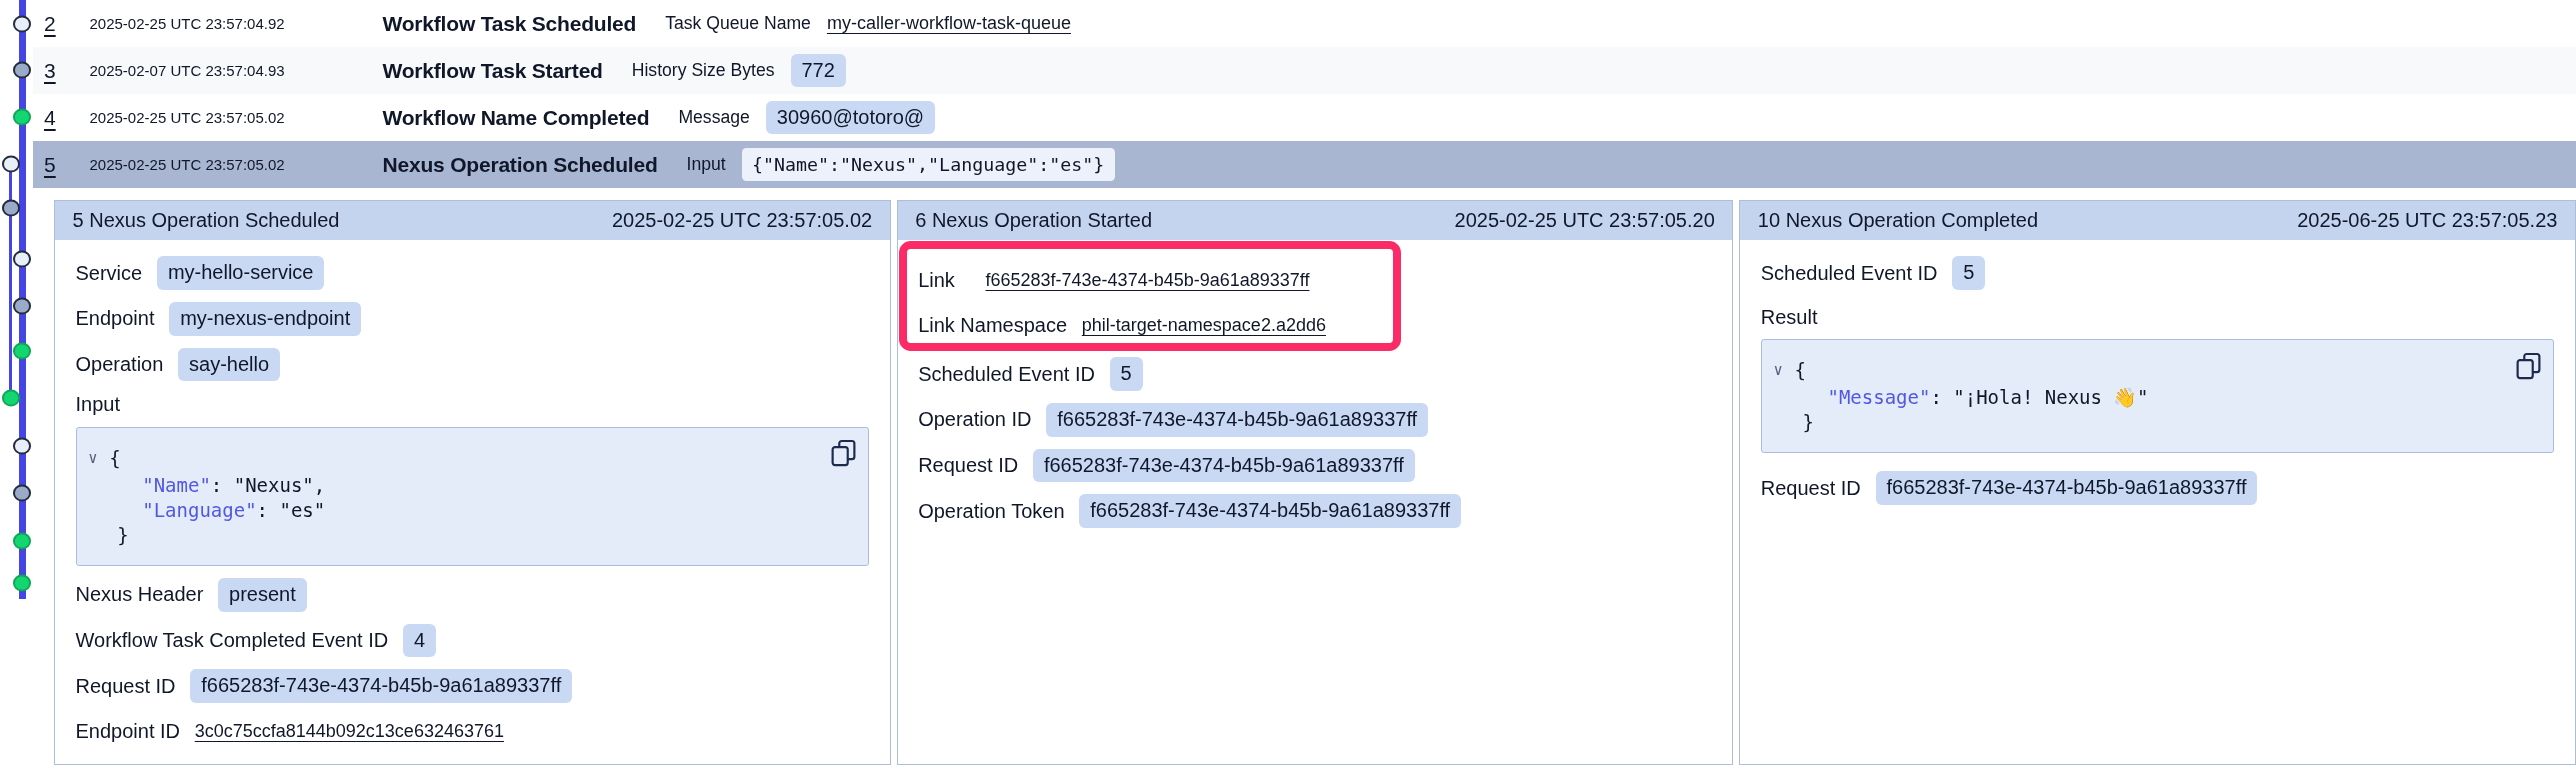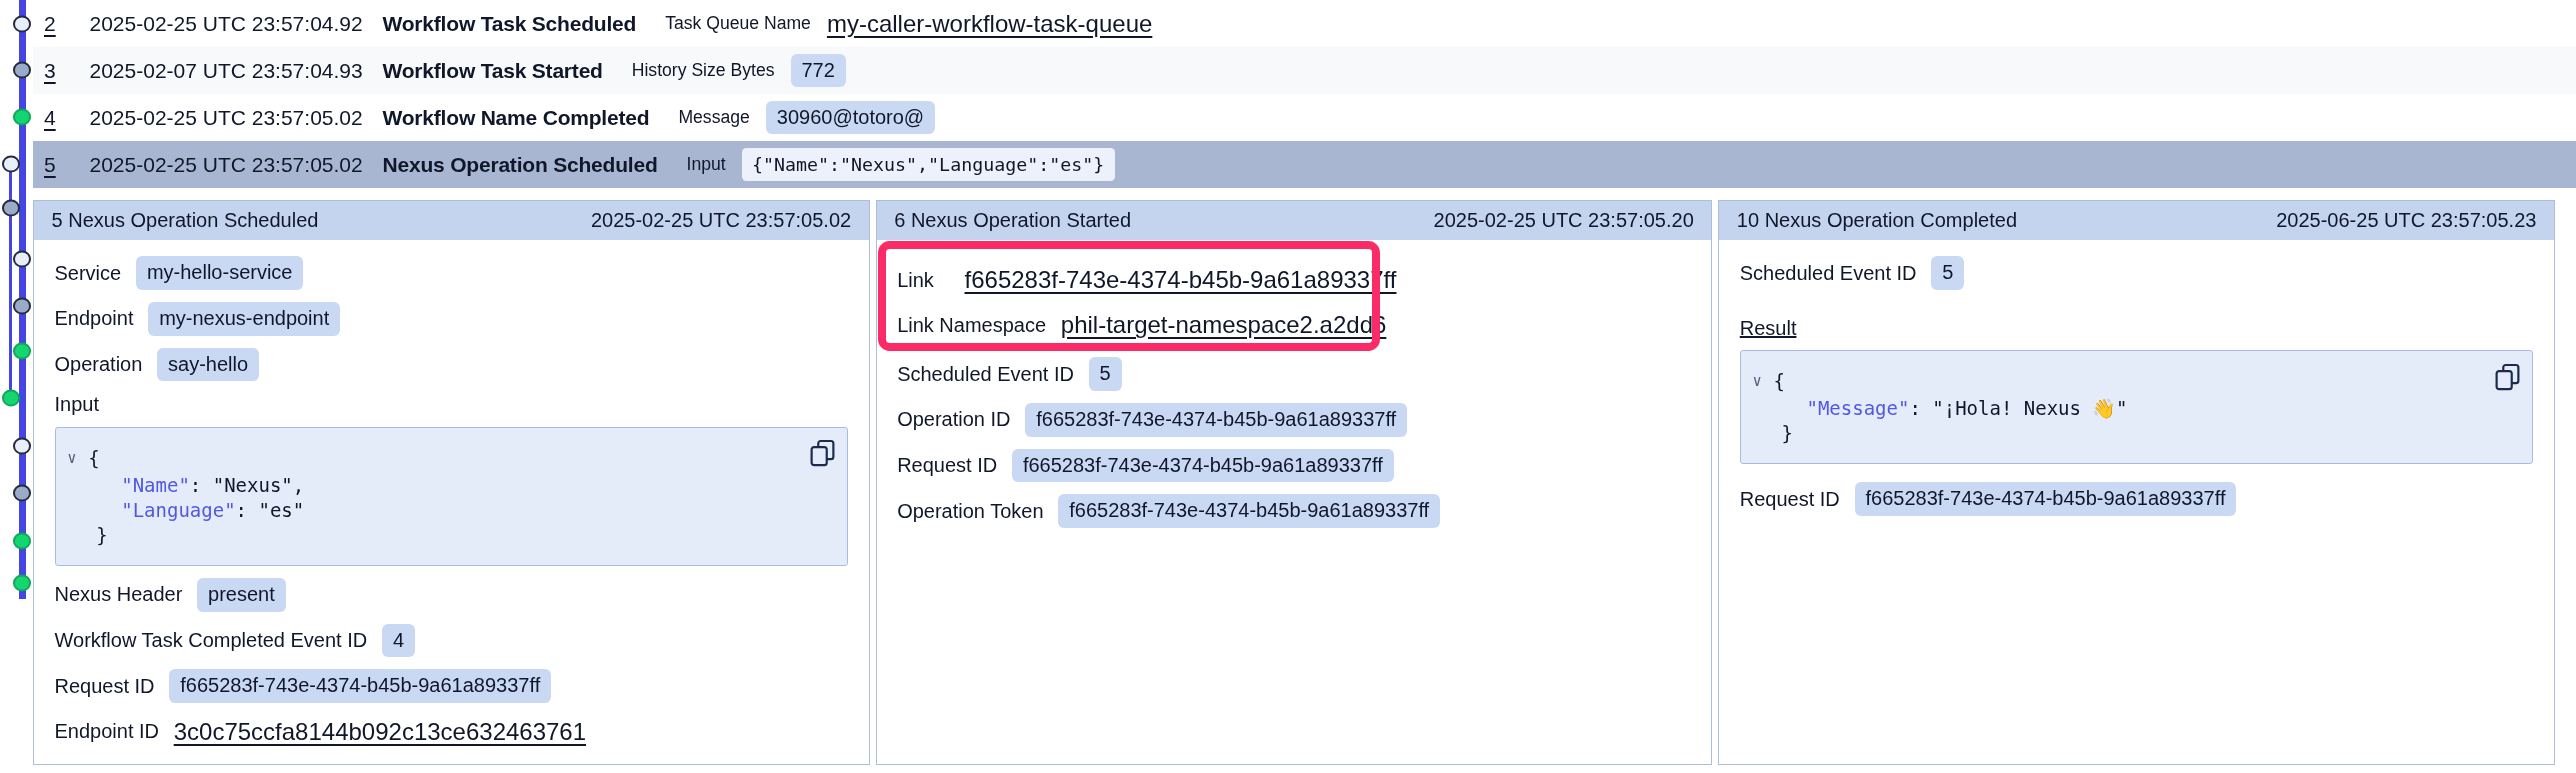--- a/index.html
+++ b/index.html
@@ -24,31 +24,31 @@
   .tdot.started{background:var(--dot_gray);border:2.9px solid var(--dot_dark);}
   .tdot.completed{background:var(--dot_green);border:2.9px solid var(--dot_green_border);}
 
   
   .event-rows{position:absolute;left:0;top:0;width:2576px;}
   .event-row{height:47px;display:flex;align-items:center;margin-left:33px;background:#fff;}
   .event-row.alt{background:var(--row_alt);}
   .event-row.selected{background:var(--selected_row);}
   .ev-num{margin-left:11px;width:22px;font-size:21px;font-weight:500;text-decoration:underline;
     text-underline-offset:4.4px;cursor:pointer;}
-  .ev-time{margin-left:23.5px;width:293px;font-size:21px;}
+  .ev-time{margin-left:23.5px;width:293px;font-size:15px;}
   .ev-name{font-size:21px;font-weight:700;letter-spacing:-0.2px;}
   .ev-attr-label{margin-left:29px;font-size:17.6px;}
   .ev-attr-value{margin-left:16px;}
-  .link-value{font-size:24px;font-weight:500;text-decoration:underline;text-underline-offset:4.4px;cursor:pointer;}
+  .link-value{font-size:18px;font-weight:500;text-decoration:underline;text-underline-offset:4.4px;cursor:pointer;}
   .badge{background:var(--badge);padding:5.1px 11px;border-radius:5.9px;font-size:20px;line-height:23.5px;}
   .chip{background:var(--chip_light);font-family:"DejaVu Sans Mono",monospace;font-size:18.3px;
     padding:5.9px 10.3px;border-radius:4.4px;}
 
   
-  .panels{position:absolute;left:33px;top:200px;width:2522px;height:565px;display:flex;gap:5.9px;}
+  .panels{position:absolute;left:54px;top:200px;width:2522px;height:565px;display:flex;gap:5.9px;}
   .panel{flex:1;border:1.5px solid var(--panel_border);background:#fff;position:relative;
     display:flex;flex-direction:column;}
   .panel-header{height:39px;flex:0 0 39px;background:var(--panel_header);display:flex;
     justify-content:space-between;align-items:center;padding:0 17.6px;font-size:20px;font-weight:500;}
   .panel-body{flex:1;padding:4.4px 20.5px 0 20.5px;position:relative;}
   .field{display:flex;align-items:center;min-height:34px;margin-top:11.7px;font-size:20px;}
   .field-label{margin-right:14.7px;white-space:nowrap;}
   .code-block{background:var(--code_bg);border:1.5px solid var(--code_border);border-radius:2.9px;
     margin-top:8.8px;padding:17.6px 17.6px 17.6px 11.7px;font-family:"DejaVu Sans Mono",monospace;
     font-size:19px;line-height:25px;position:relative;}
@@ -217,21 +217,21 @@
     <div class="panel">
       <div class="panel-header">
         <span>10 Nexus Operation Completed</span>
         <span>2025-06-25 UTC 23:57:05.23</span>
       </div>
       <div class="panel-body">
         <div class="field">
           <span class="field-label">Scheduled Event ID</span>
           <span class="badge">5</span>
         </div>
-        <div class="field" style="min-height:26.4px;margin-top:25px;text-decoration:underline;">
+        <div class="field" style="min-height:26.4px;margin-top:14px;">
           <span class="field-label">Result</span>
         </div>
         <div class="code-block">
           <div class="code-line">
             <span class="chev">∨</span><span>{</span>
           </div>
           <div class="code-line indent">
             <span class="json-key">"Message"</span><span>: </span><span>"¡Hola! Nexus 👋"</span>
           </div>
           <div class="code-line close">}</div>

